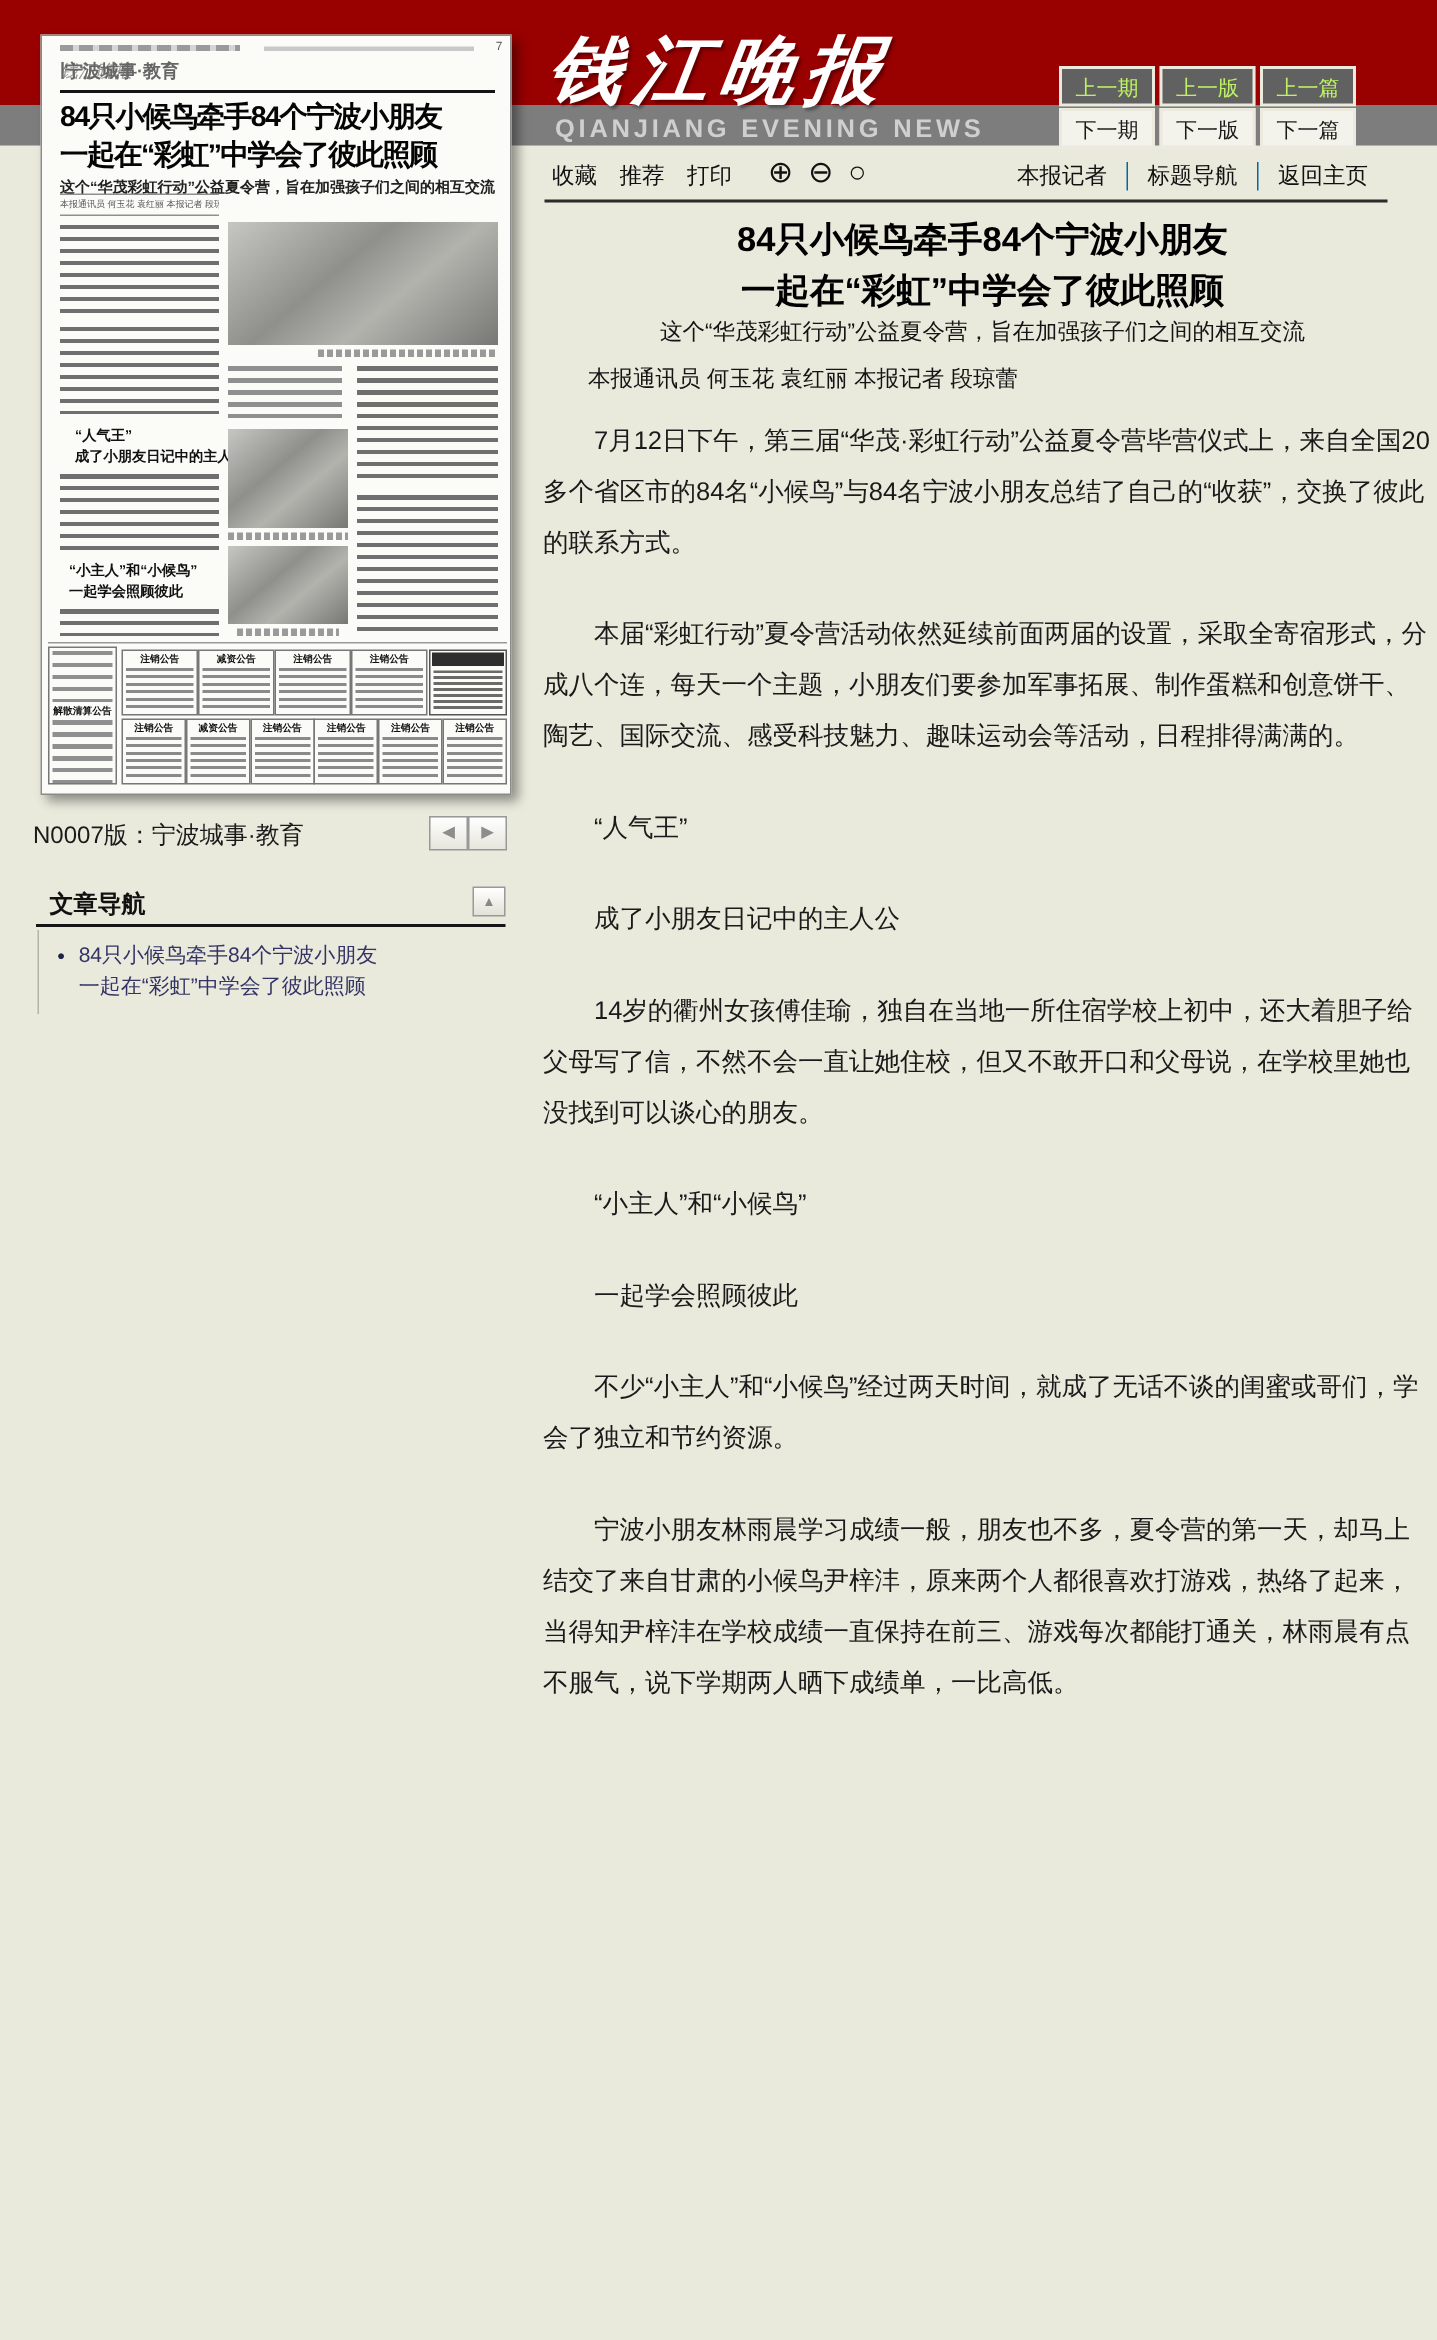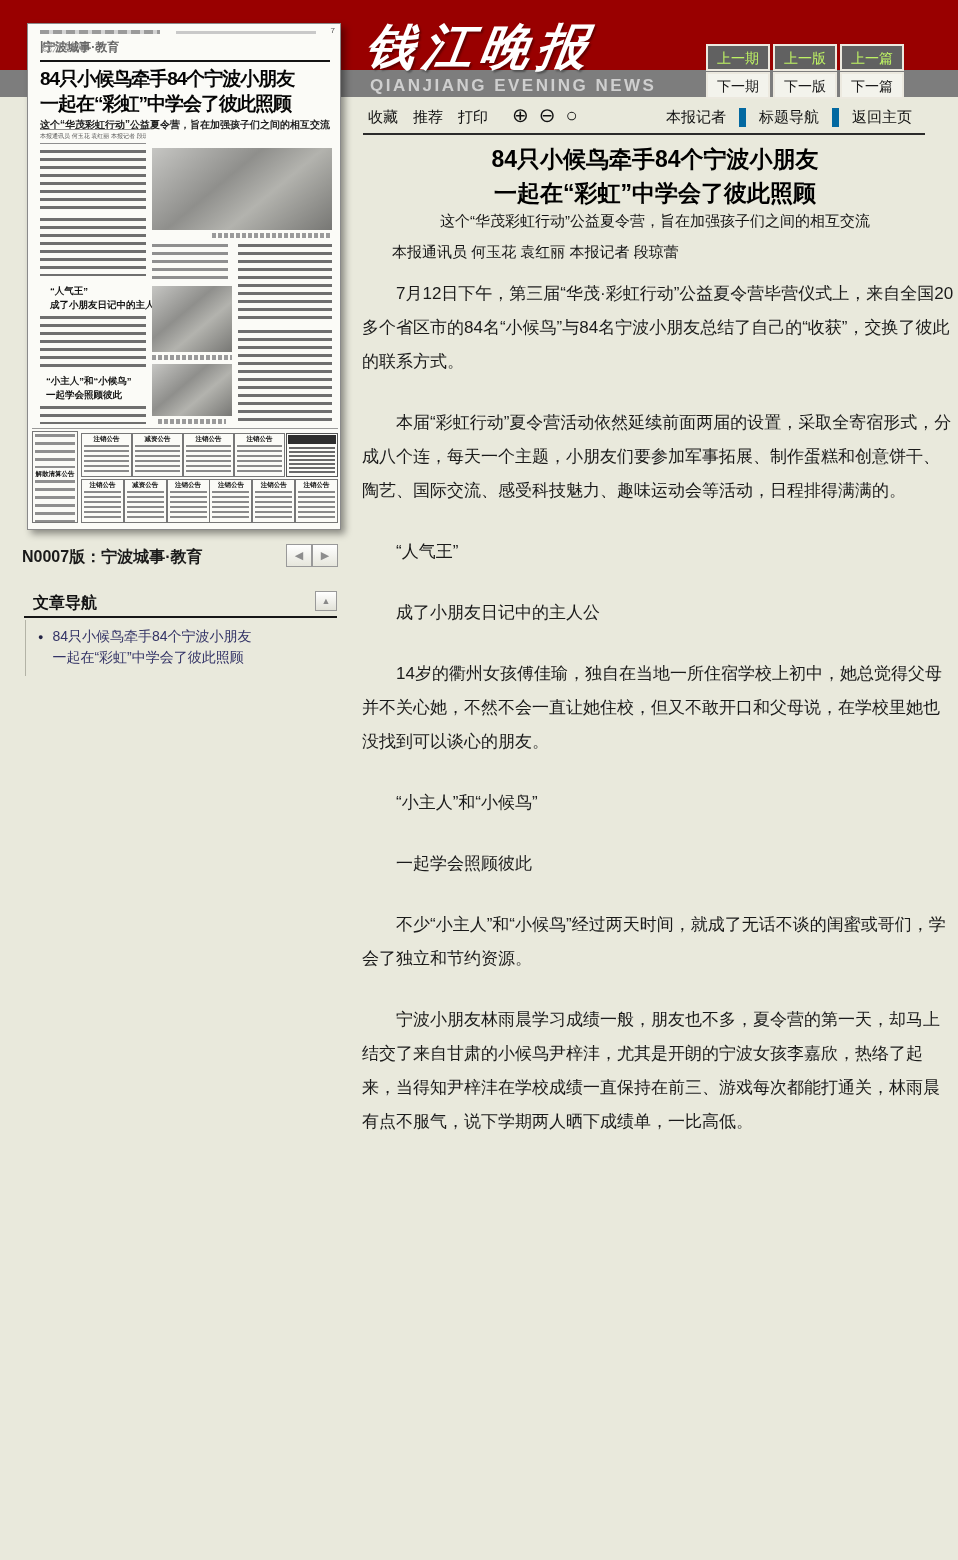--- a/index.html
+++ b/index.html
@@ -25,33 +25,33 @@
   .btn.light{background:#f3f3ec;color:#1a1a1a}
 
   
   .toolbar-left{position:absolute;left:368px;top:108px;font-size:15px;color:#111;display:flex;gap:15px;z-index:2}
   .toolbar-left span{cursor:pointer}
   .zoomicons{position:absolute;left:512px;top:103px;font-size:20px;color:#111;display:flex;gap:10px;z-index:2}
   .zoomicons span{cursor:pointer;line-height:24px}
   .toolbar-right{position:absolute;top:108px;left:640px;width:285px;font-size:15px;color:#111;
        display:flex;justify-content:flex-end;align-items:center;z-index:2}
   .toolbar-right span{cursor:pointer;padding:0 13px}
-  .toolbar-right span + span{border-left:7px solid #0369a1}
+  .toolbar-right span + span{border-left:1px solid #0369a1}
   .toolbar-rule{position:absolute;left:363px;top:133px;width:562px;height:2px;background:#2b2b2b}
 
   
   .art-title{position:absolute;left:362px;top:142px;width:586px;text-align:center;
        font-size:23px;font-weight:bold;line-height:34px;color:#000}
   .art-sub{position:absolute;left:362px;top:212px;width:586px;text-align:center;font-size:15px;color:#141414}
   .art-byline{position:absolute;left:392px;top:243px;font-size:15px;color:#141414}
   .art-body{position:absolute;left:362px;top:277px;width:592px;font-size:17px;line-height:34px;color:#1a1a1a}
   .art-body p{text-indent:2em;margin:0 0 27px 0}
 
   
-  .page-label{position:absolute;left:22px;top:547px;font-size:16px;font-weight:bold;color:#1a1a1a}
+  .page-label{position:absolute;left:22px;top:547px;font-size:16px;font-weight:normal;color:#1a1a1a}
   .thumb-arrows{position:absolute;left:286px;top:544px;display:flex}
   .arrow-btn{width:26px;height:23px;border:1px solid #999;background:linear-gradient(#ffffff,#e6e6dc);
        color:#8d8d8d;font-size:11px;text-align:center;line-height:21px;cursor:pointer}
   .artnav-title{position:absolute;left:33px;top:593px;font-size:16px;font-weight:bold;color:#111}
   .up-btn{position:absolute;left:315px;top:591px;width:22px;height:20px;border:1px solid #999;
        background:linear-gradient(#ffffff,#e2e2d8);color:#888;font-size:9px;text-align:center;
        line-height:18px;cursor:pointer}
   .artnav-rule{position:absolute;left:24px;top:616px;width:313px;height:2px;background:#161616}
   .artnav-list{position:absolute;left:25px;top:620px;width:305px;border-left:1px solid #b3b3a6;padding:6px 0 8px 0}
   .artnav-item{display:flex;font-size:14px;line-height:21px;color:#333366;padding-left:12px;cursor:pointer}
@@ -253,20 +253,20 @@
   <div class="art-title">
     <span>84只小候鸟牵手84个宁波小朋友</span><br><span>一起在“彩虹”中学会了彼此照顾</span>
   </div>
   <div class="art-sub">这个“华茂彩虹行动”公益夏令营，旨在加强孩子们之间的相互交流</div>
   <div class="art-byline">本报通讯员 何玉花 袁红丽 本报记者 段琼蕾</div>
   <div class="art-body" id="article-body">
       <p>7月12日下午，第三届“华茂·彩虹行动”公益夏令营毕营仪式上，来自全国20多个省区市的84名“小候鸟”与84名宁波小朋友总结了自己的“收获”，交换了彼此的联系方式。</p>
       <p>本届“彩虹行动”夏令营活动依然延续前面两届的设置，采取全寄宿形式，分成八个连，每天一个主题，小朋友们要参加军事拓展、制作蛋糕和创意饼干、陶艺、国际交流、感受科技魅力、趣味运动会等活动，日程排得满满的。</p>
       <p>“人气王”</p>
       <p>成了小朋友日记中的主人公</p>
-      <p>14岁的衢州女孩傅佳瑜，独自在当地一所住宿学校上初中，她总觉得父母并不关心她，不然不会一直让她住校，但又不敢开口和父母说，在学校里她也没找到可以谈心的朋友。</p>
+      <p>14岁的衢州女孩傅佳瑜，独自在当地一所住宿学校上初中，还大着胆子给父母写了信，不然不会一直让她住校，但又不敢开口和父母说，在学校里她也没找到可以谈心的朋友。</p>
       <p>“小主人”和“小候鸟”</p>
       <p>一起学会照顾彼此</p>
       <p>不少“小主人”和“小候鸟”经过两天时间，就成了无话不谈的闺蜜或哥们，学会了独立和节约资源。</p>
-      <p>宁波小朋友林雨晨学习成绩一般，朋友也不多，夏令营的第一天，却马上结交了来自甘肃的小候鸟尹梓沣，尤其是开朗的宁波女孩李嘉欣，热络了起来，当得知尹梓沣在学校成绩一直保持在前三、游戏每次都能打通关，林雨晨有点不服气，说下学期两人晒下成绩单，一比高低。</p>
+      <p>宁波小朋友林雨晨学习成绩一般，朋友也不多，夏令营的第一天，却马上结交了来自甘肃的小候鸟尹梓沣，原来两个人都很喜欢打游戏，热络了起来，当得知尹梓沣在学校成绩一直保持在前三、游戏每次都能打通关，林雨晨有点不服气，说下学期两人晒下成绩单，一比高低。</p>
     </div>
 
 </div>
 
 </body></html>

